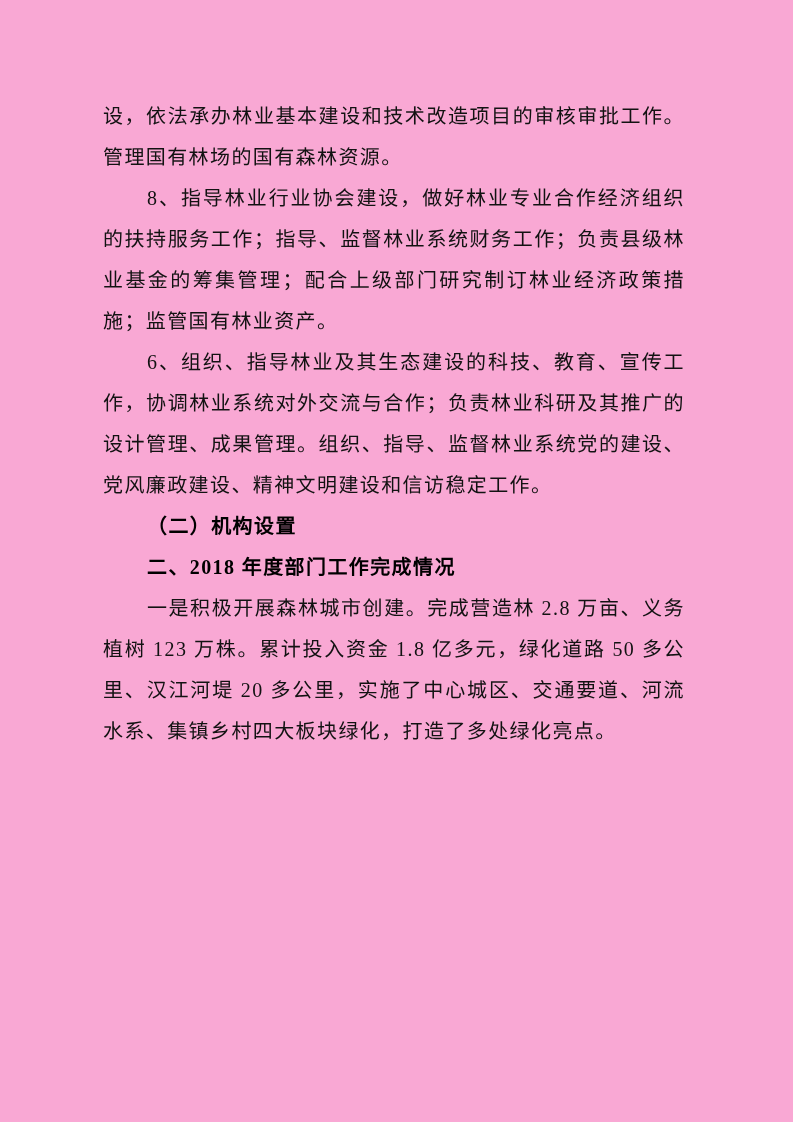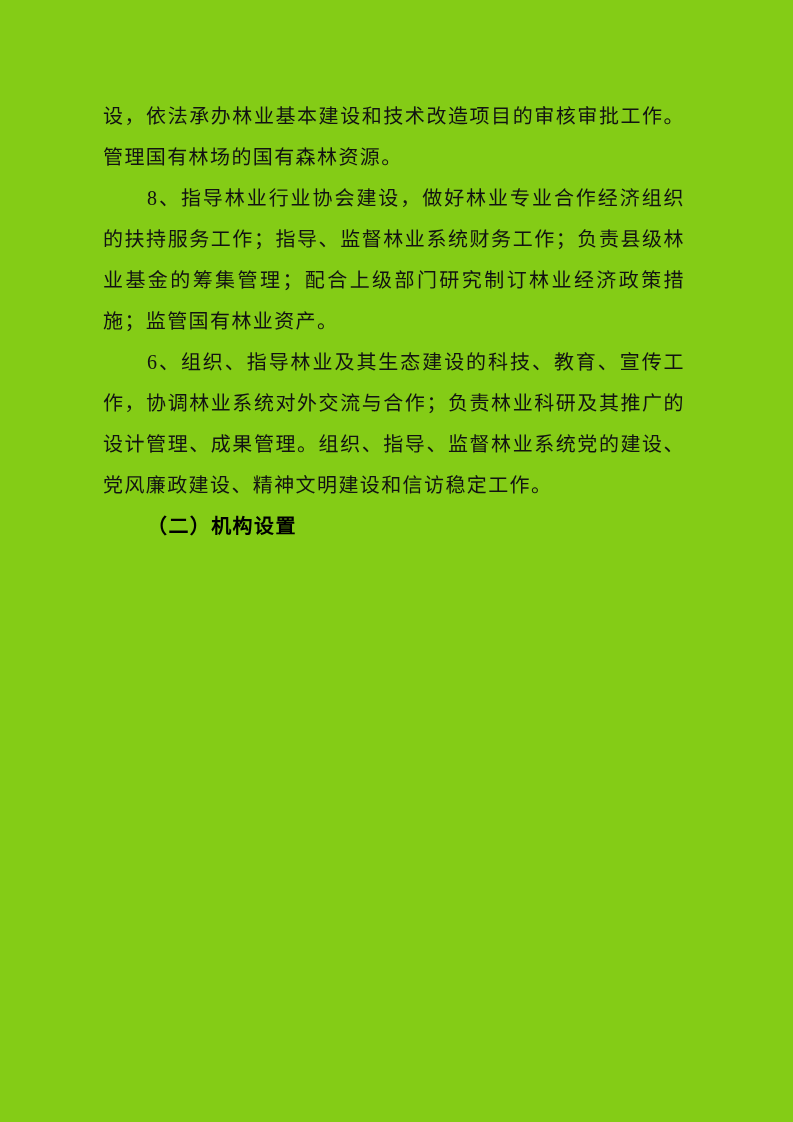--- a/index.html
+++ b/index.html
@@ -5,21 +5,21 @@
   html, body {
     margin: 0;
     padding: 0;
     background: #ffffff;
     font-family: "Liberation Serif", "DejaVu Serif", serif;
   }
   .page {
     position: relative;
     width: 793px;
     height: 1122px;
-    background: #84cc16;
+    background: #f9a8d4;
     box-sizing: border-box;
     padding: 96px 108px 0 103px;
     overflow: hidden;
   }
   .doc-body {
     width: 582px;
   }
   .para {
     margin: 0;
     font-size: 20px;
@@ -40,14 +40,16 @@
 </style>
 </head>
 <body>
 
 <div class="page">
   <div class="doc-body" id="doc-body">
       <p class="para">设，依法承办林业基本建设和技术改造项目的审核审批工作。管理国有林场的国有森林资源。</p>
       <p class="para indent">8、指导林业行业协会建设，做好林业专业合作经济组织的扶持服务工作；指导、监督林业系统财务工作；负责县级林业基金的筹集管理；配合上级部门研究制订林业经济政策措施；监管国有林业资产。</p>
       <p class="para indent">6、组织、指导林业及其生态建设的科技、教育、宣传工作，协调林业系统对外交流与合作；负责林业科研及其推广的设计管理、成果管理。组织、指导、监督林业系统党的建设、党风廉政建设、精神文明建设和信访稳定工作。</p>
       <p class="para indent heading">（二）机构设置</p>
+      <p class="para indent heading">二、2018 年度部门工作完成情况</p>
+      <p class="para indent">一是积极开展森林城市创建。完成营造林 2.8 万亩、义务植树 123 万株。累计投入资金 1.8 亿多元，绿化道路 50 多公里、汉江河堤 20 多公里，实施了中心城区、交通要道、河流水系、集镇乡村四大板块绿化，打造了多处绿化亮点。</p>
     </div>
 </div>
 
 </body></html>

